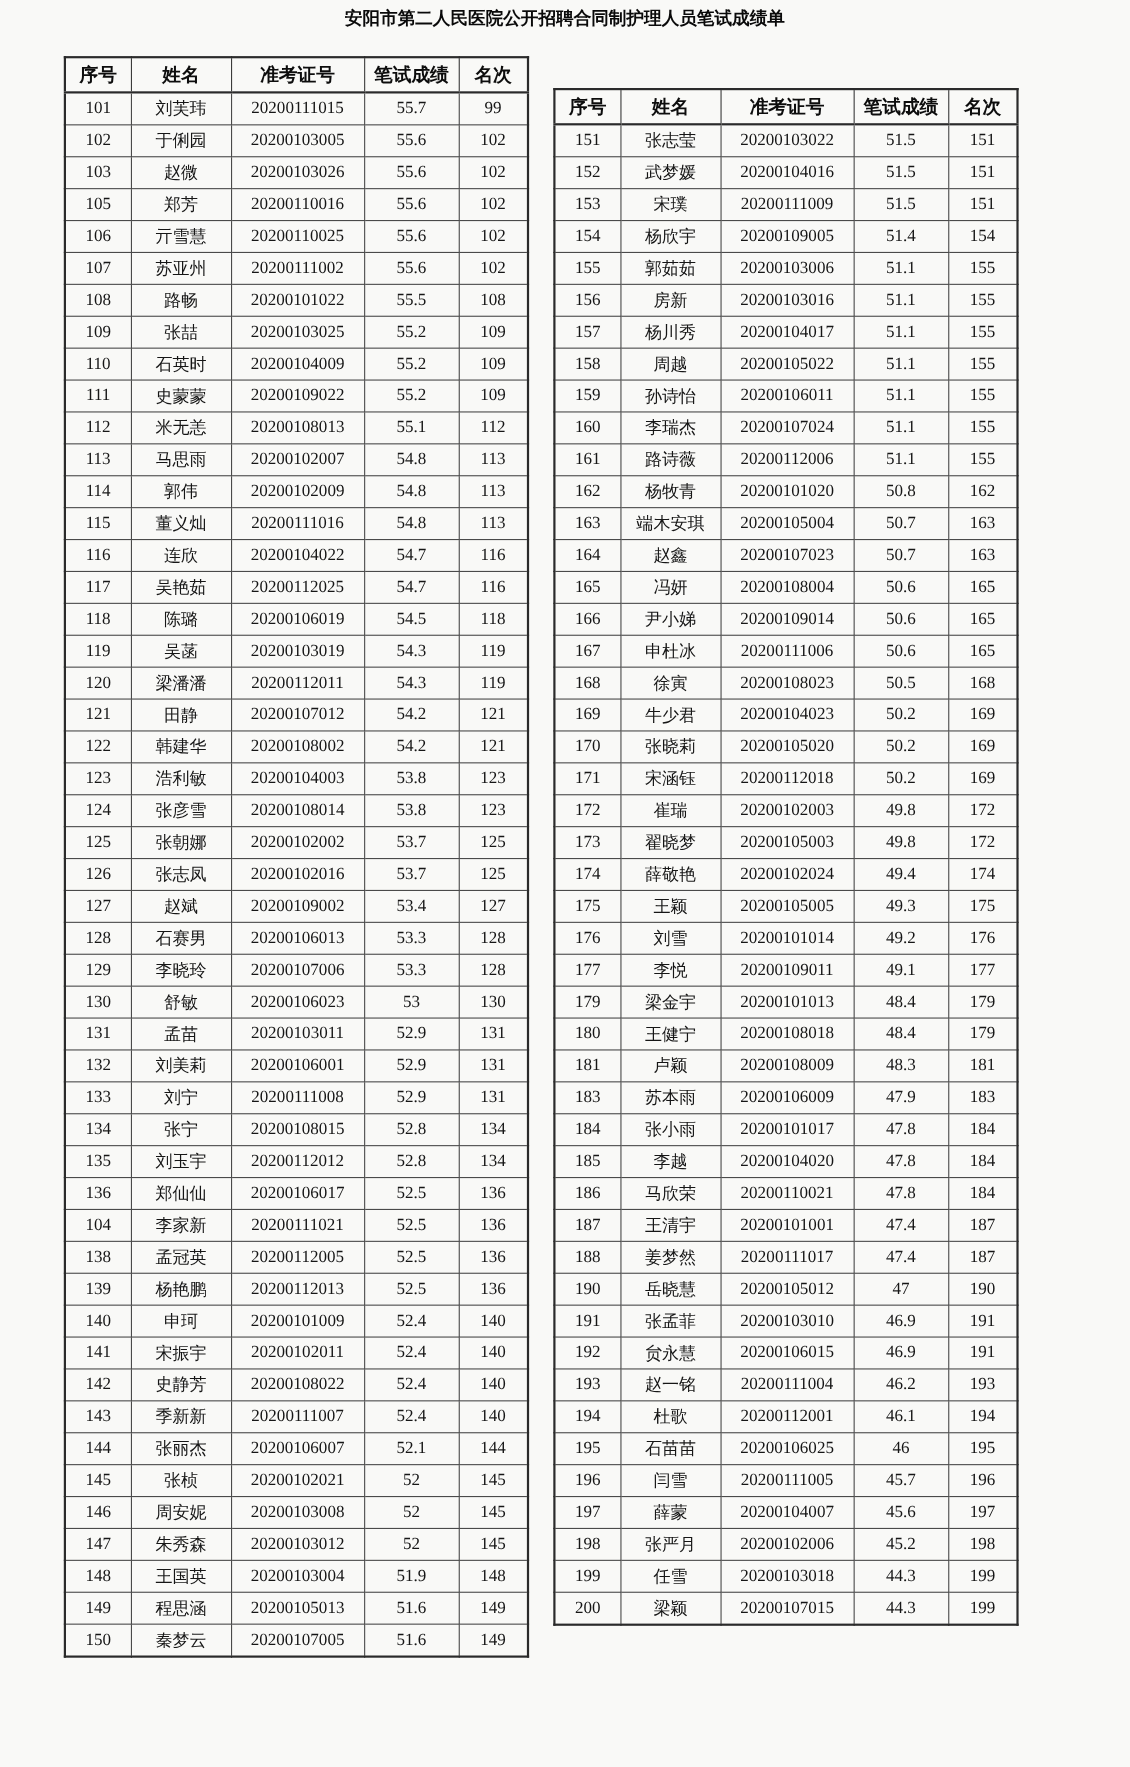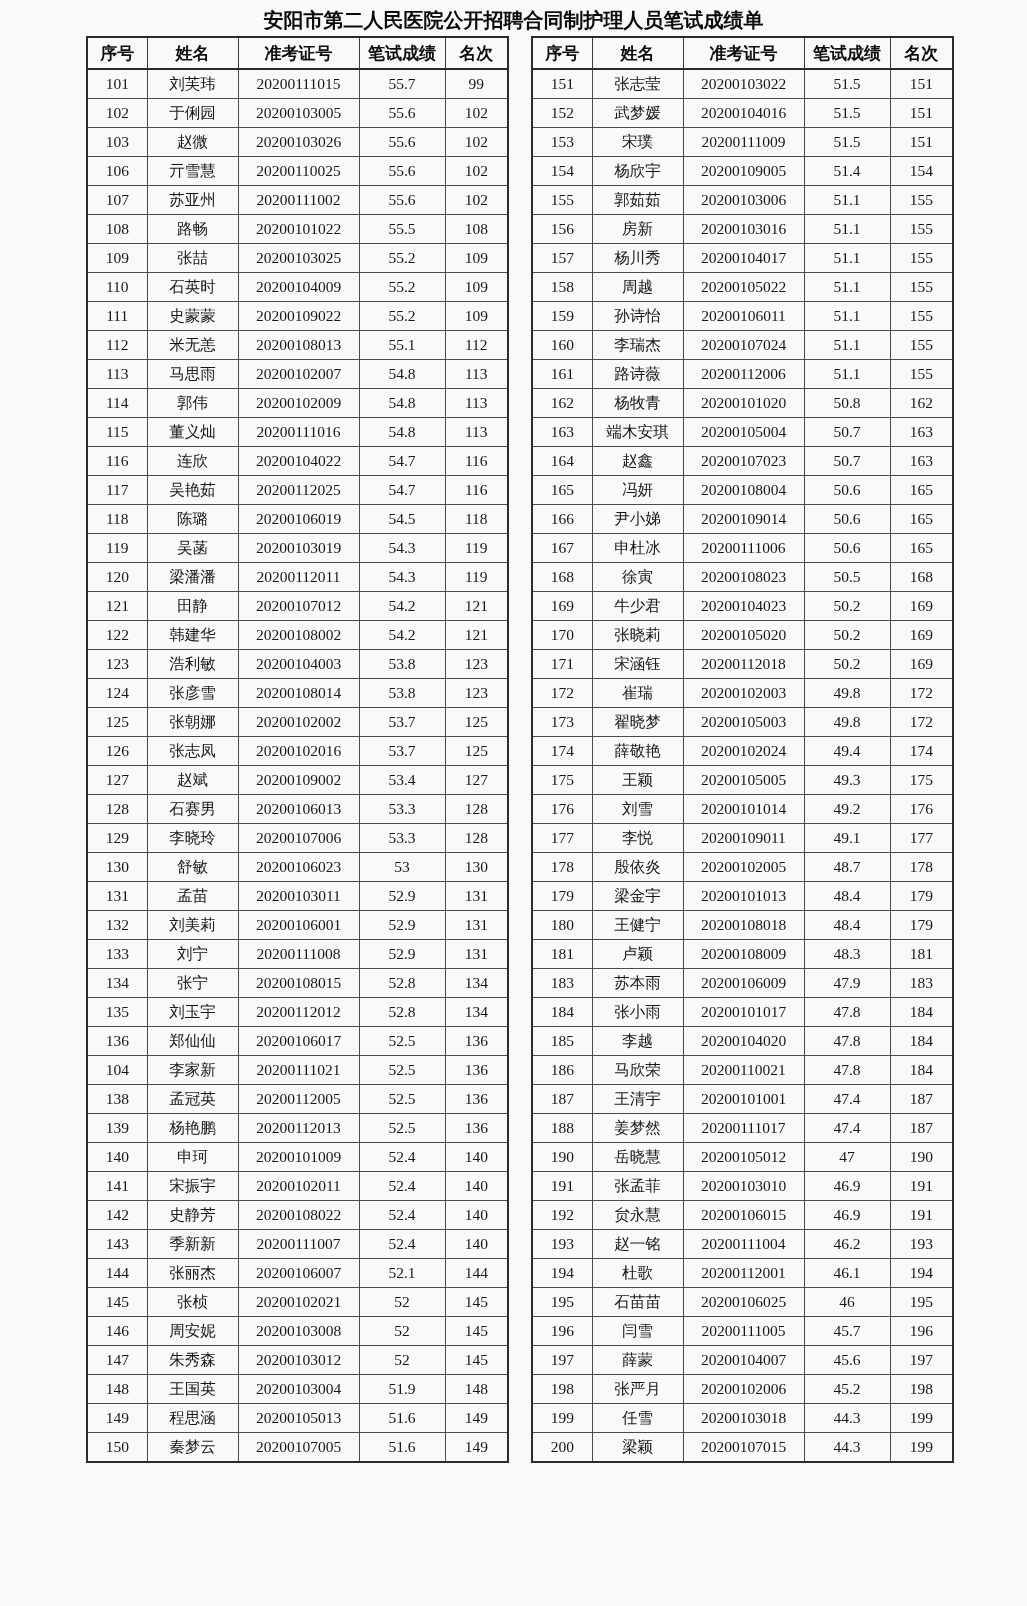--- a/index.html
+++ b/index.html
@@ -8,31 +8,31 @@
     background: #f9f9f7;
   }
   body {
     width: 1027px;
     height: 1606px;
     font-family: "Liberation Serif", "DejaVu Serif", serif;
     color: #111;
     overflow: hidden;
   }
   .page-title {
-    margin: 7px 0 2px 0;
+    margin: 7px 0 23px 0;
     text-align: center;
     font-family: "Liberation Sans", "DejaVu Sans", sans-serif;
     font-weight: bold;
-    font-size: 20px;
+    font-size: 16px;
     letter-spacing: 0px;
     color: #0a0a0a;
   }
   .tables-wrap {
     width: 864px;
-    margin: 0 auto 0 86px;
+    margin: 0 auto 0 58px;
     display: flex;
     gap: 22px;
     align-items: center;
   }
   table.score-table {
     width: 421px;
     border-collapse: collapse;
     table-layout: fixed;
     background: transparent;
     border: 2px solid #2b2b2b;
@@ -105,20 +105,27 @@
             <td>102</td>
           </tr>
           <tr>
             <td>103</td>
             <td>赵微</td>
             <td>20200103026</td>
             <td>55.6</td>
             <td>102</td>
           </tr>
           <tr>
+            <td>105</td>
+            <td>郑芳</td>
+            <td>20200110016</td>
+            <td>55.6</td>
+            <td>102</td>
+          </tr>
+          <tr>
             <td>106</td>
             <td>亓雪慧</td>
             <td>20200110025</td>
             <td>55.6</td>
             <td>102</td>
           </tr>
           <tr>
             <td>107</td>
             <td>苏亚州</td>
             <td>20200111002</td>
@@ -630,27 +637,20 @@
             <td>176</td>
           </tr>
           <tr>
             <td>177</td>
             <td>李悦</td>
             <td>20200109011</td>
             <td>49.1</td>
             <td>177</td>
           </tr>
           <tr>
-            <td>178</td>
-            <td>殷依炎</td>
-            <td>20200102005</td>
-            <td>48.7</td>
-            <td>178</td>
-          </tr>
-          <tr>
             <td>179</td>
             <td>梁金宇</td>
             <td>20200101013</td>
             <td>48.4</td>
             <td>179</td>
           </tr>
           <tr>
             <td>180</td>
             <td>王健宁</td>
             <td>20200108018</td>

